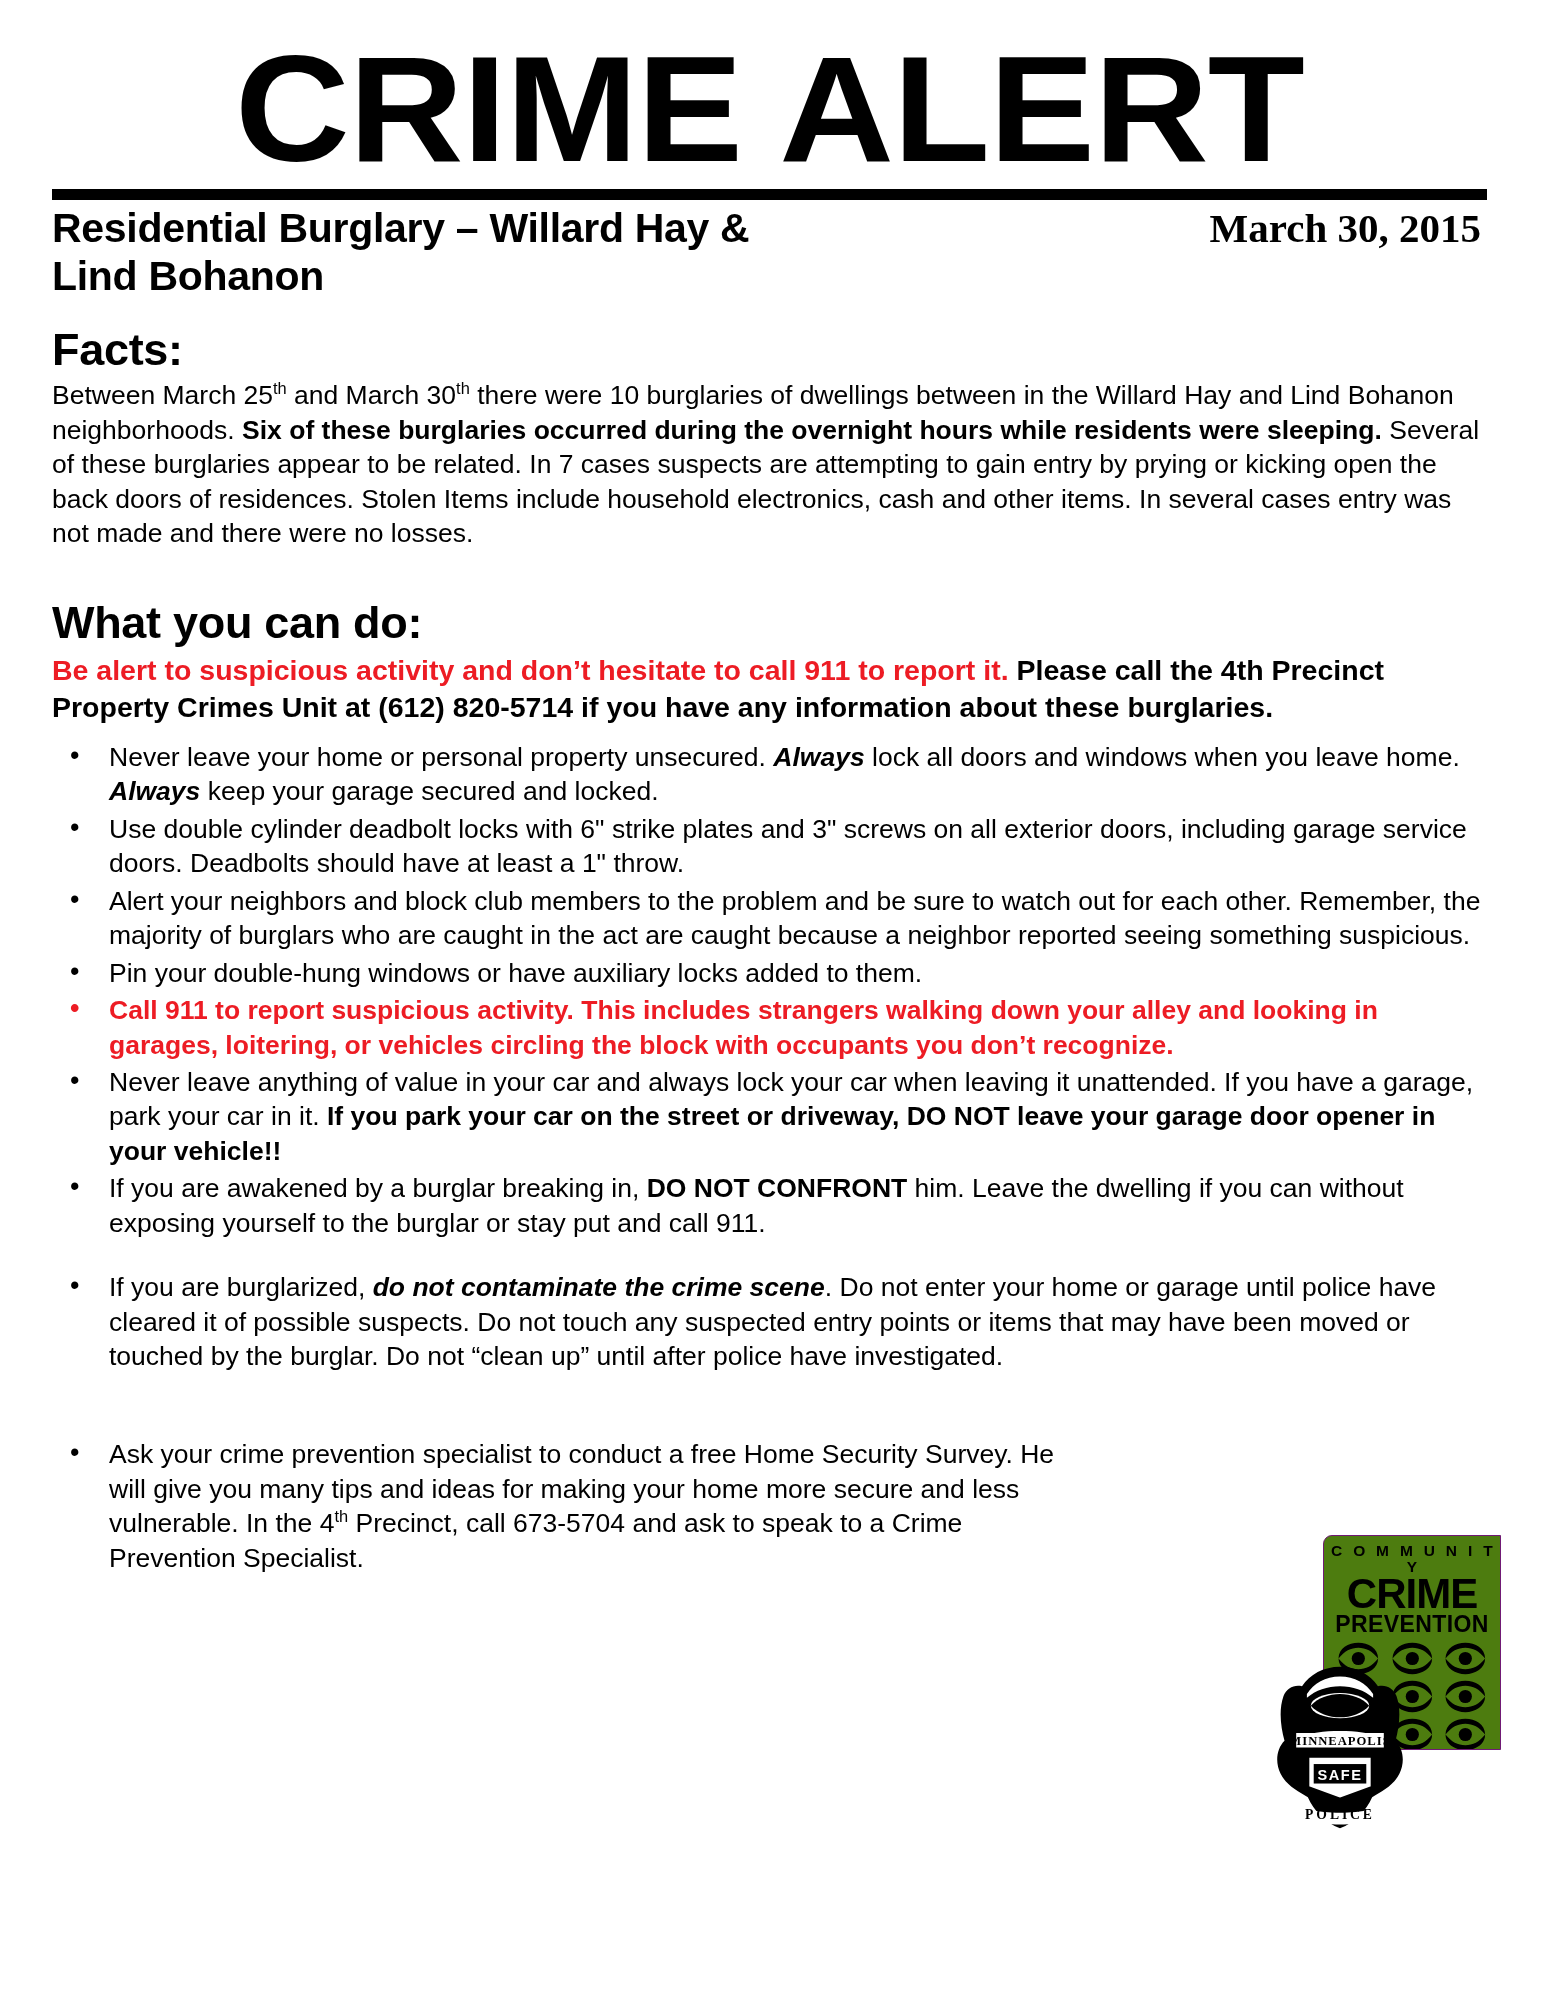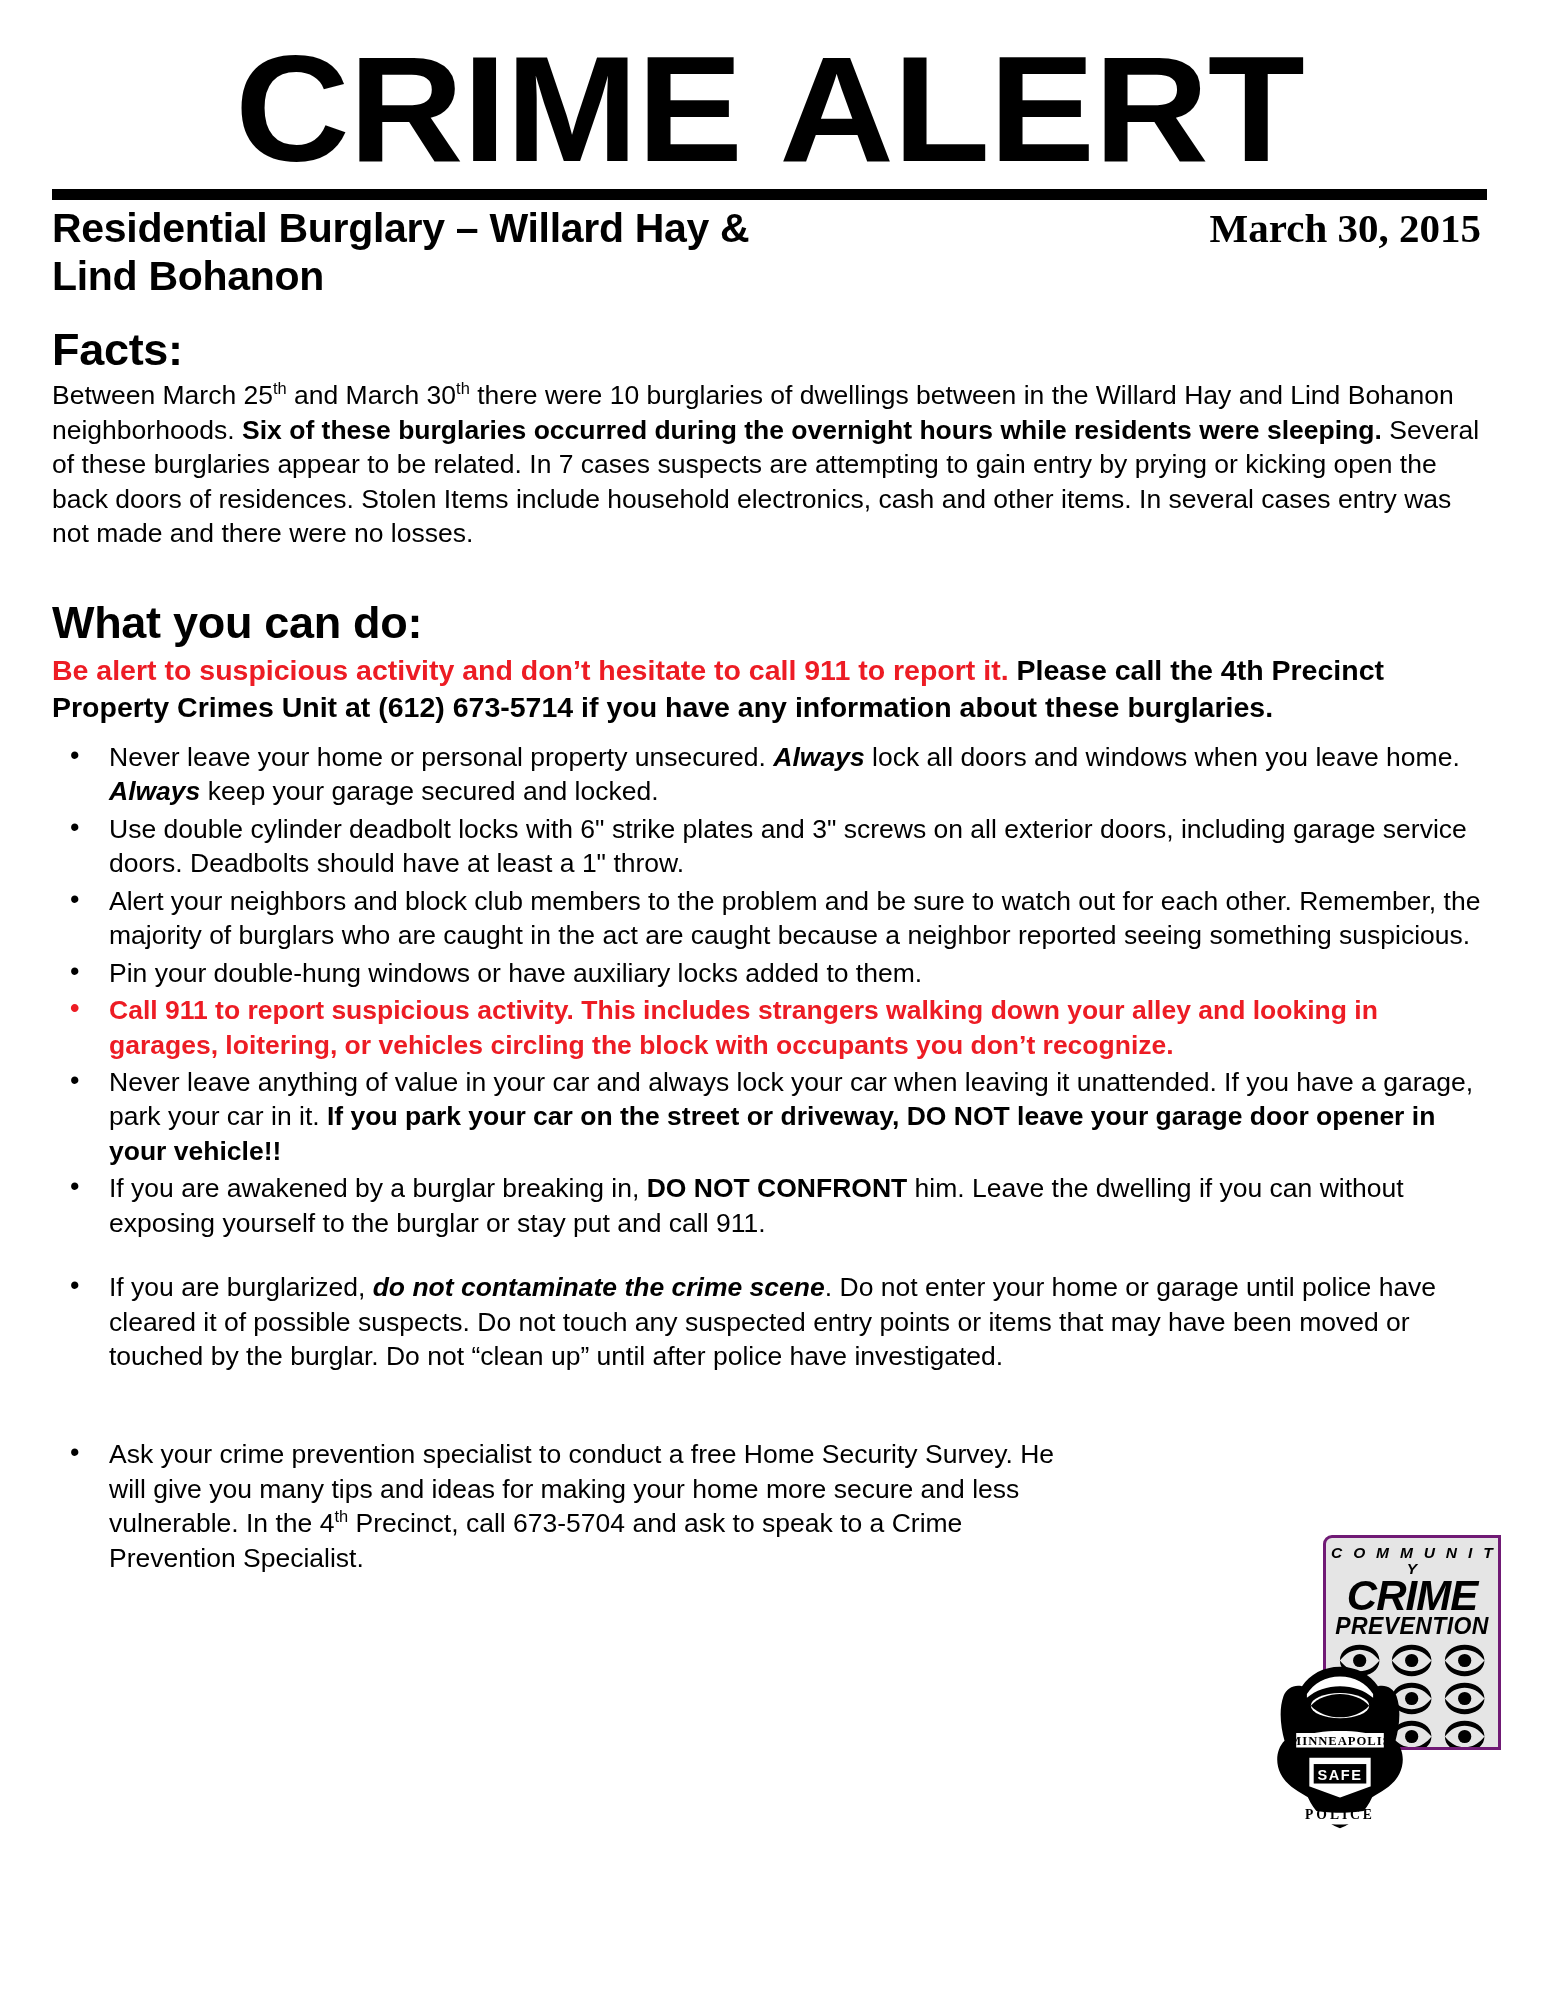--- a/index.html
+++ b/index.html
@@ -143,27 +143,26 @@
     top: 1535px;
     width: 235px;
     height: 305px;
   }
   .ccp-card {
     position: absolute;
     right: 0;
     top: 0;
     width: 178px;
     height: 215px;
-    border: 3px solid #701a75;
+    border: 1px solid #701a75;
     border-radius: 9px 0 0 0;
-    background: #e5e5e5;
+    background: #4d7c0f;
     box-sizing: border-box;
     padding: 7px 0 0 0;
     overflow: hidden;
-    font-style: italic;
   }
   .ccp-community {
     font-size: 15.5px;
     font-weight: bold;
     letter-spacing: 3.3px;
     text-align: center;
     line-height: 1;
     padding-left: 3px;
   }
   .ccp-crime {
@@ -226,21 +225,21 @@
     <div class="subhead-date">March 30, 2015</div>
   </div>
 
   <h2 class="section-head">Facts:</h2>
   <p class="body-text">
     <span>Between March 25</span><sup>th</sup><span> and March 30</span><sup>th</sup><span> there were 10 burglaries of dwellings between in the Willard Hay and Lind Bohanon neighborhoods.  </span><b>Six of these burglaries occurred during the overnight hours while residents were sleeping.</b><span> Several of these burglaries appear to be related. In 7 cases suspects are attempting to gain entry by prying or kicking open the back doors of residences. Stolen Items include household electronics, cash and other items. In several cases entry was not made and there were no losses.</span>
   </p>
 
   <h2 class="section-head what">What you can do:</h2>
   <p class="lede">
-    <span class="red">Be alert to suspicious activity and don’t hesitate to call 911 to report it.</span><span> Please call the 4th Precinct Property Crimes Unit at (612) 673-5714 if you have any information about these burglaries.</span>
+    <span class="red">Be alert to suspicious activity and don’t hesitate to call 911 to report it.</span><span> Please call the 4th Precinct Property Crimes Unit at (612) 820-5714 if you have any information about these burglaries.</span>
   </p>
 
   <ul class="tips">
       <li><span>Never leave your home or personal property unsecured. </span><span class="bi">Always</span><span> lock all doors and windows when you leave home.  </span><span class="bi">Always</span><span> keep your garage secured and locked.</span></li>
       <li><span>Use double cylinder deadbolt locks with 6" strike plates and 3" screws on all exterior doors, including garage service doors. Deadbolts should have at least a 1" throw.</span></li>
       <li><span>Alert your neighbors and block club members to the problem and be sure to watch out for each other. Remember, the majority of burglars who are caught in the act are caught because a neighbor reported seeing something suspicious.</span></li>
       <li><span>Pin your double-hung windows or have auxiliary locks added to them.</span></li>
       <li class="red-item"><b>Call 911 to report suspicious activity. This includes strangers walking down your alley and looking in garages, loitering, or vehicles circling the block with occupants you don’t recognize.</b></li>
       <li><span>Never leave anything of value in your car and always lock your car when leaving it unattended. If you have a garage, park your car in it.  </span><b>If you park your car on the street or driveway, DO NOT leave your garage door opener in your vehicle!!</b></li>
       <li><span>If you are awakened by a burglar breaking in, </span><b>DO NOT CONFRONT</b><span> him. Leave the dwelling if you can without exposing yourself to the burglar or stay put and call 911.</span></li>

